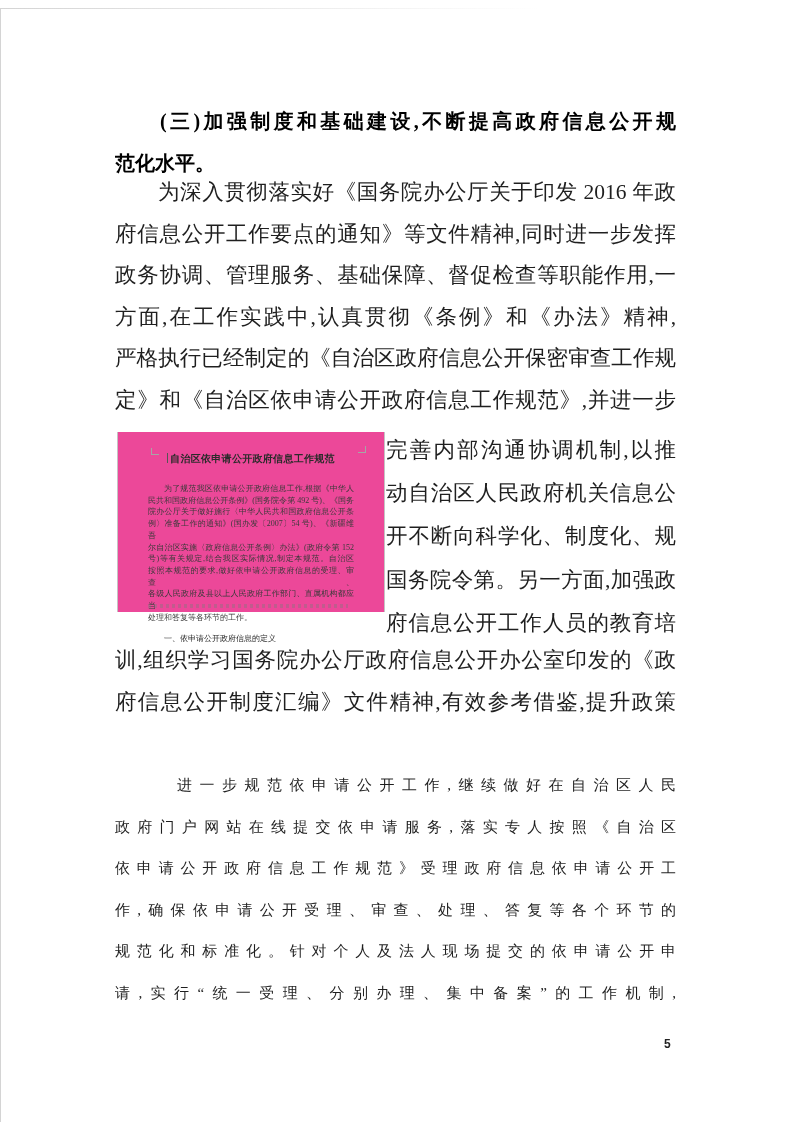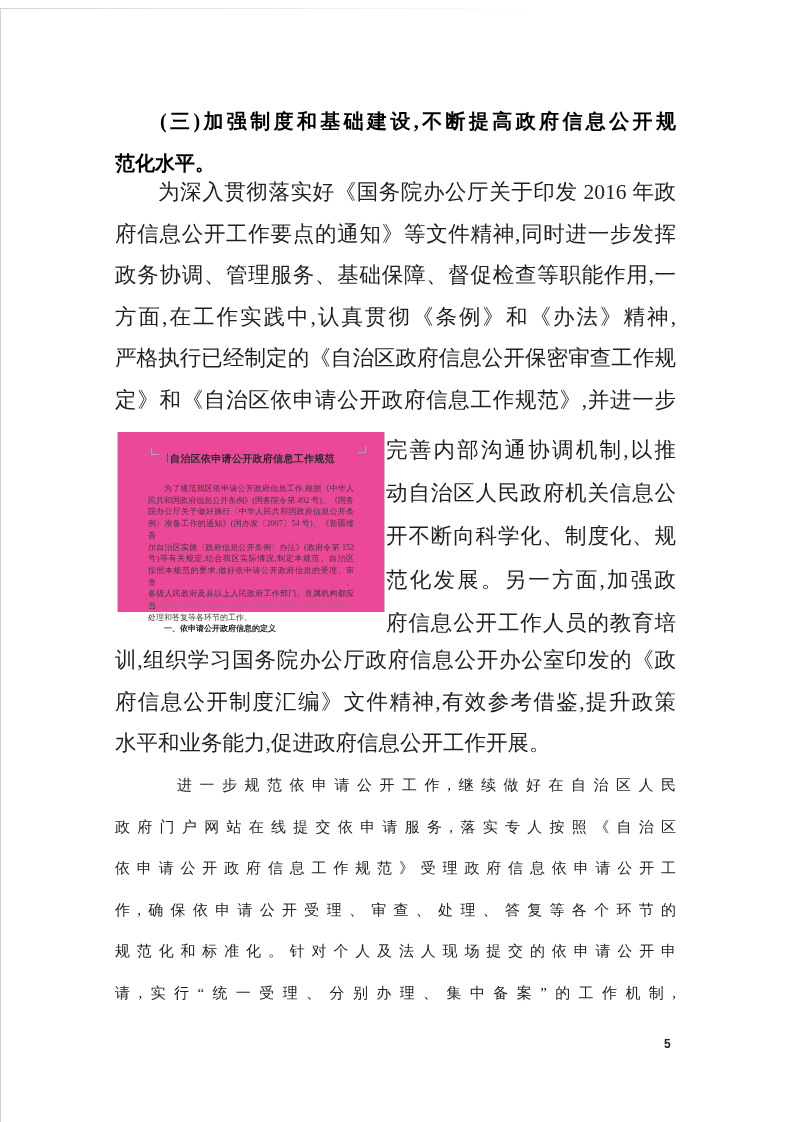--- a/index.html
+++ b/index.html
@@ -41,21 +41,21 @@
   .mark{position:absolute;width:7px;height:6px;}
   .mark-tl{left:33px;top:16px;border-left:1px solid #a6a6a6;border-bottom:1px solid #a6a6a6;}
   .mark-tr{left:240px;top:14px;border-right:1px solid #a6a6a6;border-bottom:1px solid #a6a6a6;}
   .fig-title{position:absolute;left:0;top:20px;width:100%;text-align:center;
     font-weight:bold;font-size:10px;color:#2b2b2b;letter-spacing:.3px;}
   .cursor{display:inline-block;width:1px;height:10px;background:#555;
     margin-right:2px;vertical-align:-1px;}
   .fig-body{position:absolute;left:30px;top:51px;width:206px;
     font-size:8px;line-height:11.7px;color:#3a3a3a;}
   .fig-body .l1{text-indent:16px;}
-  .fig-item{font-weight:bold;color:#242424;text-indent:16px;text-align-last:left;}
+  .fig-item{font-weight:normal;color:#242424;text-indent:16px;text-align-last:left;margin-top:10px;}
   .fig-cut{position:absolute;left:30px;top:172px;width:200px;height:4px;opacity:.38;
     background:repeating-linear-gradient(90deg,#7a7a7a 0 3px,transparent 3px 6px);}
 
   .page-number{position:absolute;left:664px;top:1037px;
     font-family:"Liberation Sans","DejaVu Sans",sans-serif;
     font-size:12px;font-weight:600;color:#222;}
 </style>
 </head>
 <body>
 
@@ -92,28 +92,27 @@
     <div class="line flush">处理和答复等各环节的工作。</div>
     <div class="line fig-item">一、依申请公开政府信息的定义</div>
   </div>
   <div class="fig-cut"></div>
 </div>
 
 <div class="wrap-col">
   <div class="line">完善内部沟通协调机制,以推</div>
   <div class="line">动自治区人民政府机关信息公</div>
   <div class="line">开不断向科学化、制度化、规</div>
-  <div class="line">范化发展。另一方面,加强政</div>
+  <div class="line">国务院令第。另一方面,加强政</div>
   <div class="line">府信息公开工作人员的教育培</div>
 </div>
 
 <div class="para-c">
   <div class="line">训,组织学习国务院办公厅政府信息公开办公室印发的《政</div>
   <div class="line">府信息公开制度汇编》文件精神,有效参考借鉴,提升政策</div>
-  <div class="line flush">水平和业务能力,促进政府信息公开工作开展。</div>
 </div>
 
 <div class="para2">
   <div class="line l1">进一步规范依申请公开工作,继续做好在自治区人民</div>
   <div class="line">政府门户网站在线提交依申请服务,落实专人按照《自治区</div>
   <div class="line">依申请公开政府信息工作规范》受理政府信息依申请公开工</div>
   <div class="line">作,确保依申请公开受理、审查、处理、答复等各个环节的</div>
   <div class="line">规范化和标准化。针对个人及法人现场提交的依申请公开申</div>
   <div class="line">请,实行“统一受理、分别办理、集中备案”的工作机制,</div>
 </div>

